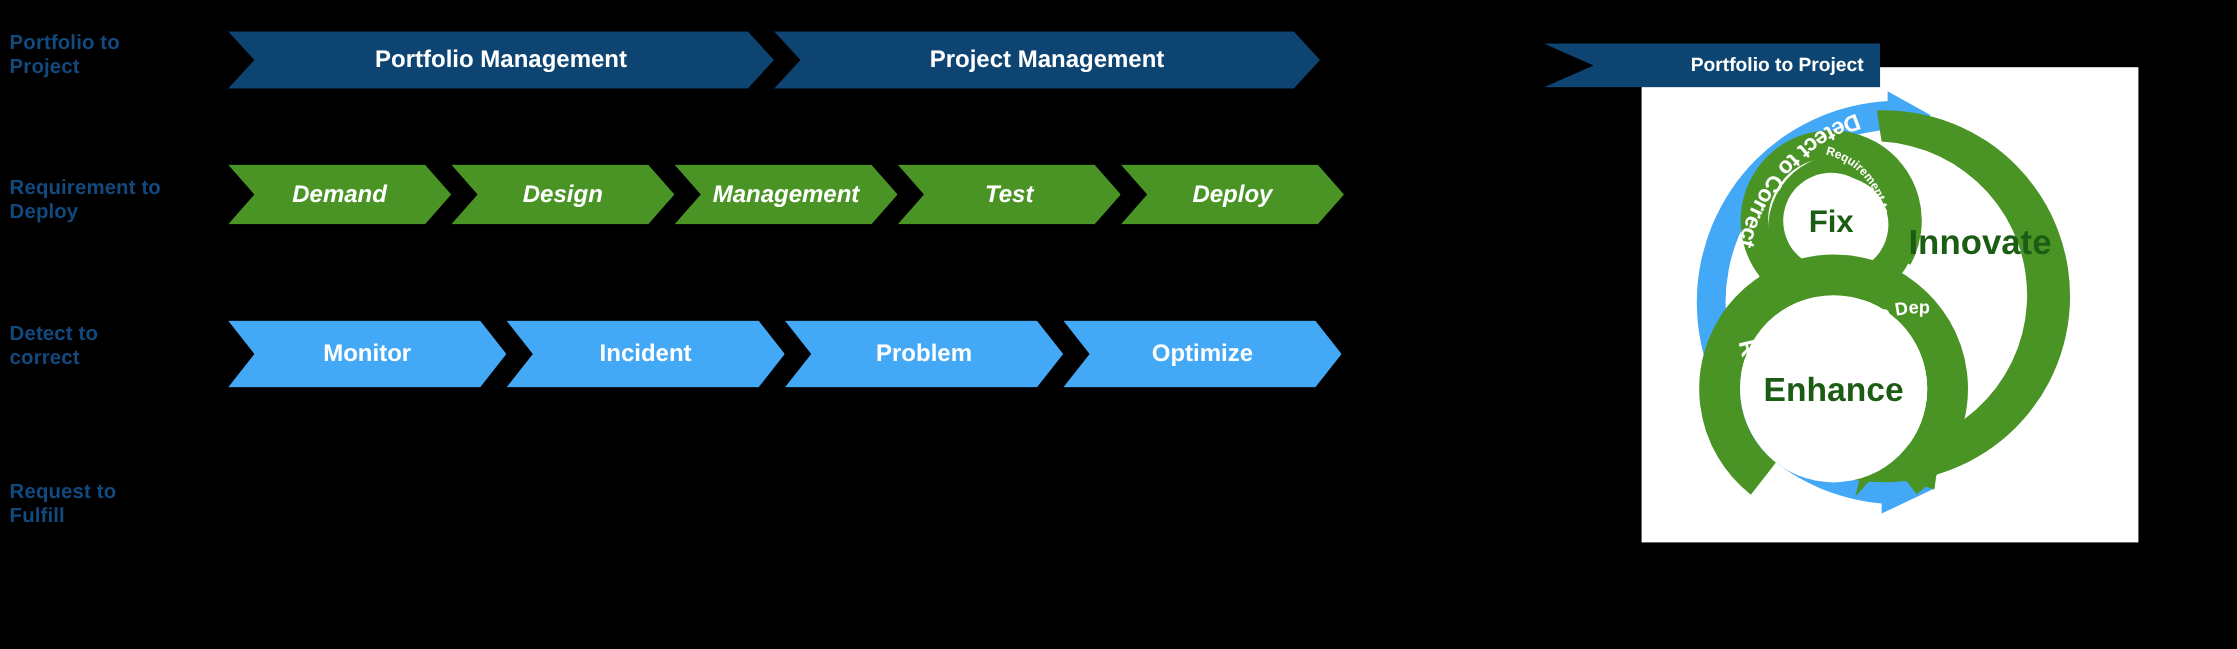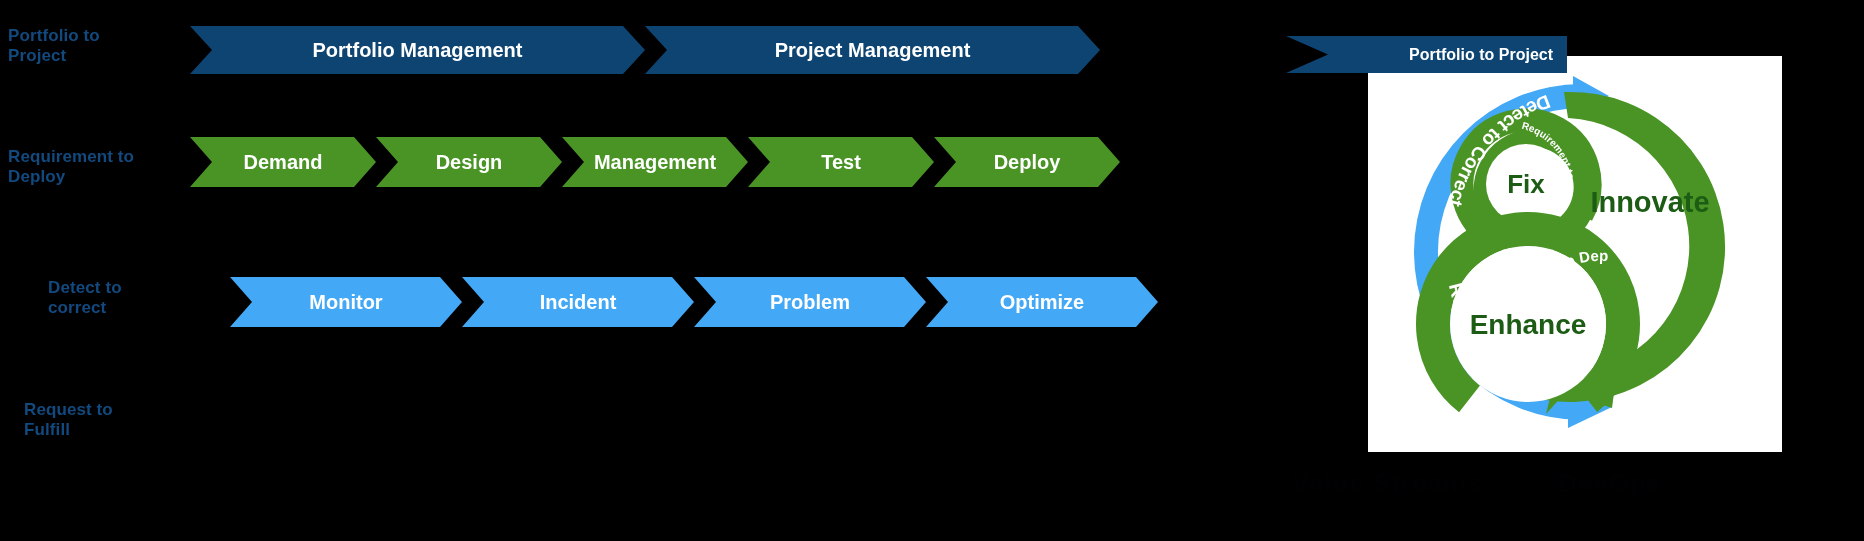--- a/index.html
+++ b/index.html
@@ -63,59 +63,59 @@
           <div class="chev" style="left: 455px; width: 455px; background: rgb(13, 68, 114);">
             <span>Project Management</span>
           </div>
         </div>
       </div>
       <div class="row" style="top: 137px; height: 50px;">
         <div class="row-label" style="top: 10px;">
           <div>Requirement to</div>
           <div>Deploy</div>
         </div>
-        <div class="chevrons" style="width: 930px;">
+        <div class="chevrons" style="width: 930px; font-style: italic;">
           <div class="chev first" style="left: 0px; width: 186px; background: rgb(74, 148, 37);">
             <span>Demand</span>
           </div>
           <div class="chev" style="left: 186px; width: 186px; background: rgb(74, 148, 37);">
             <span>Design</span>
           </div>
           <div class="chev" style="left: 372px; width: 186px; background: rgb(74, 148, 37);">
             <span>Management</span>
           </div>
           <div class="chev" style="left: 558px; width: 186px; background: rgb(74, 148, 37);">
             <span>Test</span>
           </div>
           <div class="chev" style="left: 744px; width: 186px; background: rgb(74, 148, 37);">
             <span>Deploy</span>
           </div>
         </div>
       </div>
-      <div class="row" style="top: 277px; height: 50px; margin-left: 40px;">
+      <div class="row" style="top: 267px; height: 56px;">
         <div class="row-label" style="top: 1px;">
           <div>Detect to</div>
           <div>correct</div>
         </div>
         <div class="chevrons" style="width: 930px;">
           <div class="chev first" style="left: 0px; width: 232px; background: rgb(67, 168, 245);">
             <span>Monitor</span>
           </div>
           <div class="chev" style="left: 232px; width: 232px; background: rgb(67, 168, 245);">
             <span>Incident</span>
           </div>
           <div class="chev" style="left: 464px; width: 232px; background: rgb(67, 168, 245);">
             <span>Problem</span>
           </div>
           <div class="chev" style="left: 696px; width: 232px; background: rgb(67, 168, 245);">
             <span>Optimize</span>
           </div>
         </div>
       </div>
-      <div class="row" style="top: 398px; height: 52px; margin-left: 16px;">
+      <div class="row" style="top: 398px; height: 52px;">
         <div class="row-label" style="top: 2px;">
           <div>Request to</div>
           <div>Fulfill</div>
         </div>
       </div>
     </div>
 
   <div id="panel"></div>
 
   <div id="wheel">

